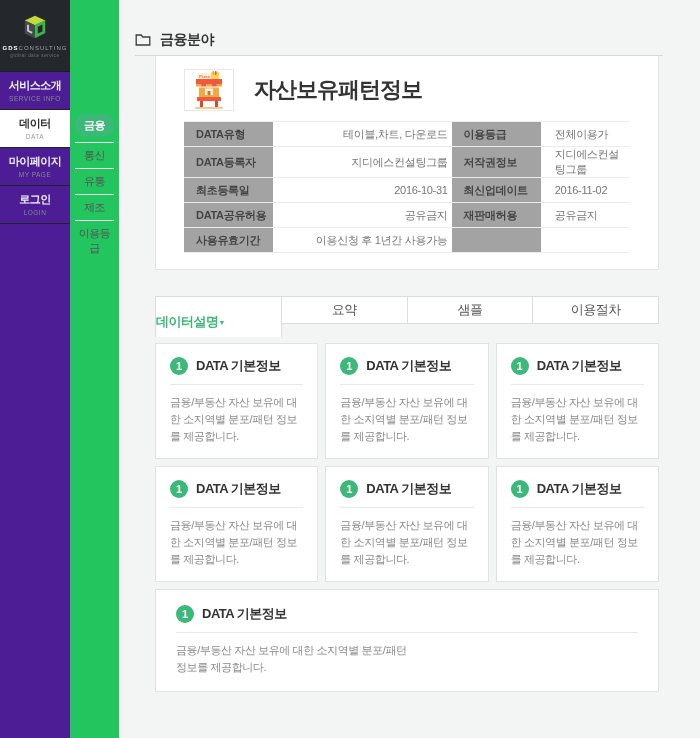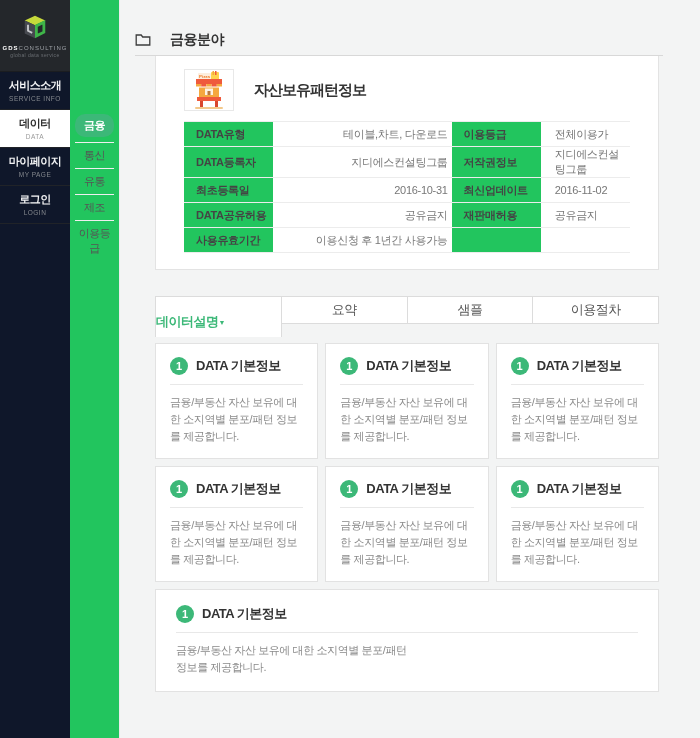--- a/index.html
+++ b/index.html
@@ -1,21 +1,21 @@
 <!DOCTYPE html>
 <html><head>
 <meta charset="utf-8">
 <style>
   * { margin:0; padding:0; box-sizing:border-box; }
   html,body { background:#e9e9e9; }
   body { font-family:"Liberation Sans","DejaVu Sans",sans-serif; }
   .app { position:relative; width:700px; height:738px; background:#f3f4f4; overflow:hidden; }
 
   
-  .sidebar { position:absolute; left:0; top:0; width:70px; height:100%; background:#0f172a; z-index:3; }
+  .sidebar { position:absolute; left:0; top:0; width:70px; height:100%; background:#4c1d95; z-index:3; }
   .logo-block { height:72px; background:#24272b; border-bottom:1px solid #1b1d20;
                 display:flex; flex-direction:column; align-items:center; justify-content:center; }
   .brand { font-size:6px; letter-spacing:1px; color:#fff; margin-top:4px; font-weight:bold; white-space:nowrap; }
   .brand .rest { color:#9fa3a8; font-weight:normal; }
   .tagline { font-size:5px; color:#6b6f74; margin-top:1px; letter-spacing:.4px; }
   .side-item { padding:6px 2px 7px; text-align:center; border-bottom:1px solid #202328; cursor:pointer; }
   .side-item .lbl { font-size:11px; font-weight:bold; color:#f2f3f4; letter-spacing:-.5px; }
   .side-item .sub { font-size:6.5px; color:#85898e; letter-spacing:.5px; margin-top:2px; }
   .side-item.active { background:#fff; }
   .side-item.active .lbl { color:#2f2f2f; }
@@ -24,34 +24,34 @@
   
   .subnav { position:absolute; left:70px; top:0; width:50px; height:100%; background:#22c55e;
             border-right:1px solid #ececec; padding-top:114px; z-index:2; }
   .subnav-item { margin:0 5px; padding:5px 0; text-align:center; font-size:11px; color:#555;
                  border-top:1px solid #efefef; cursor:pointer; letter-spacing:-.5px; }
   .subnav-item.pill { background:#3cb878; color:#fff; font-weight:bold; border-radius:10px;
                       padding:4px 0; margin:0 5px 5px; border-top:none; }
 
   
   .main { position:absolute; left:120px; top:0; width:580px; height:100%; padding:0 37px 0 15px; }
-  .page-header { height:56px; border-bottom:1px solid #d8d8d8; display:flex; align-items:center; gap:19px; padding-top:24px; }
+  .page-header { height:56px; border-bottom:1px solid #d8d8d8; display:flex; align-items:center; gap:9px; padding-top:24px; }
   .page-title { font-size:14px; font-weight:bold; color:#333; letter-spacing:-.5px; }
 
   .panel { margin-left:20px; width:504px; background:#fff; border:1px solid #e3e3e3; border-top:none;
            padding:13px 28px 16px; }
   .ds-head { display:flex; align-items:center; margin-bottom:10px; }
   .thumb { width:50px; height:42px; border:1px solid #e8e8e8; background:#fff;
            display:flex; align-items:center; justify-content:center; }
-  .ds-title { font-size:15px; font-weight:bold; color:#333; margin-left:20px; letter-spacing:-1px; }
+  .ds-title { font-size:22px; font-weight:bold; color:#333; margin-left:20px; letter-spacing:-1px; }
 
   table.info { width:100%; border-collapse:collapse; table-layout:fixed; }
   .info th, .info td { border-top:1px solid #ececec; border-bottom:1px solid #ececec;
                        height:25px; font-size:11px; text-align:left; letter-spacing:-.3px; }
-  .info th { background:#22c55e; color:#444; font-weight:bold; padding:0 4px 0 12px; width:20%; }
+  .info th { background:#a3a3a3; color:#444; font-weight:bold; padding:0 4px 0 12px; width:20%; }
   .info td { color:#777; padding:0 4px 0 14px; }
   .info td.v1 { width:40%;text-align:right; }
 
   
   .tabs { display:flex; margin:26px 0 0 20px; width:504px; align-items:flex-start; }
   .tab { flex:1; height:28px; background:#fff; border:1px solid #dcdcdc; border-left:none;
          display:flex; align-items:center; justify-content:center; font-size:13px; color:#555;
          cursor:pointer; letter-spacing:-.5px; }
   .tab:first-child { border-left:1px solid #dcdcdc; }
   .tab.active { height:41px; border-bottom:none; color:#3cb878; font-weight:bold;

